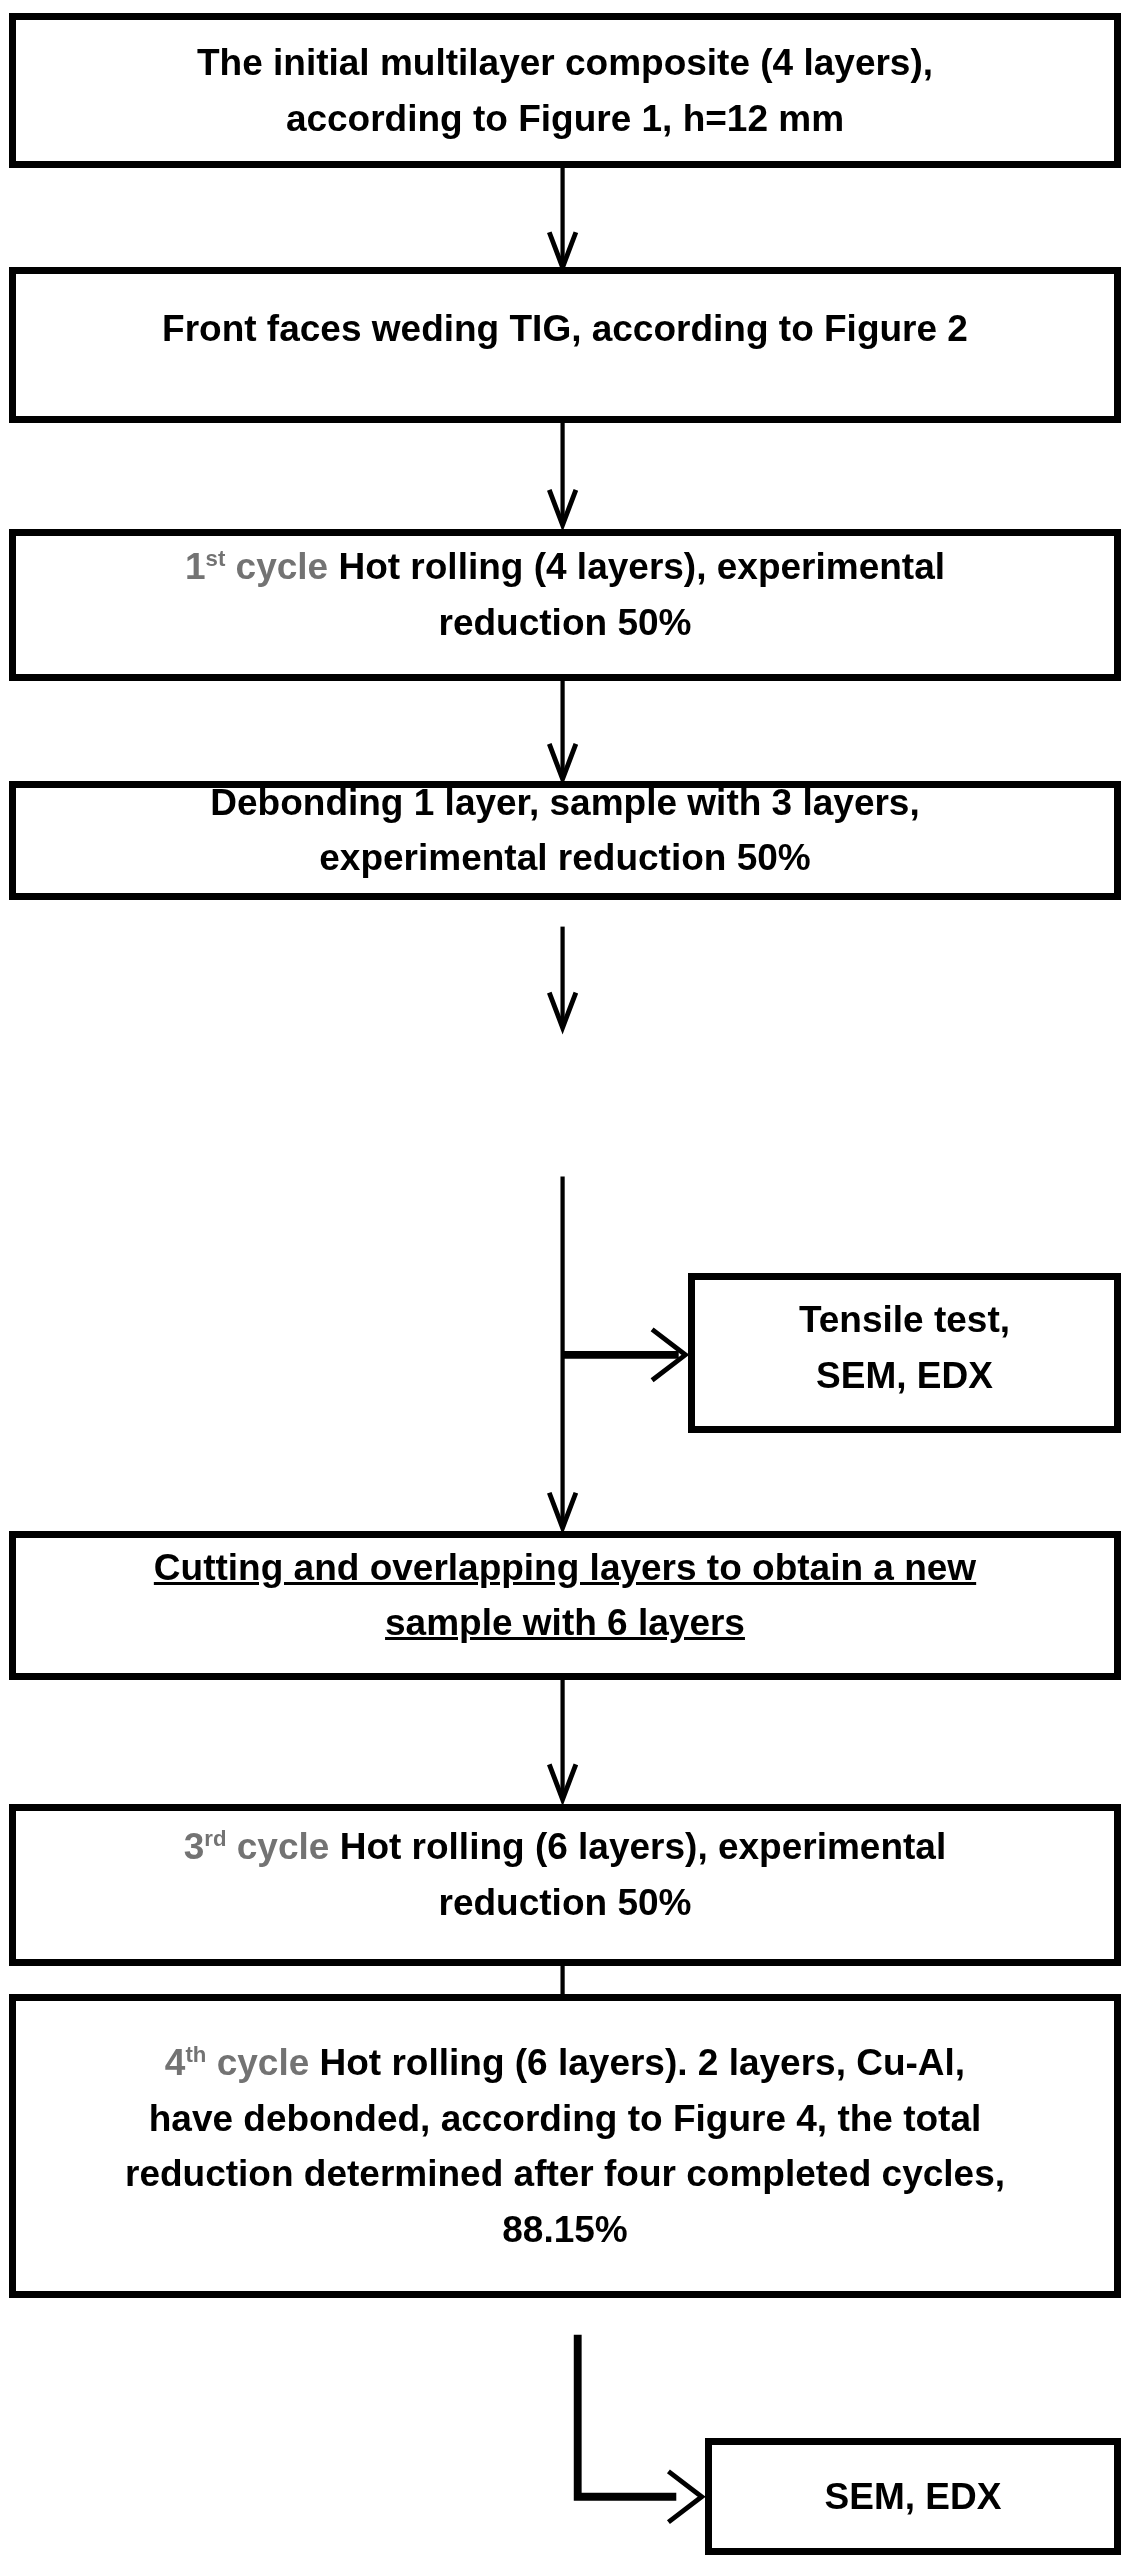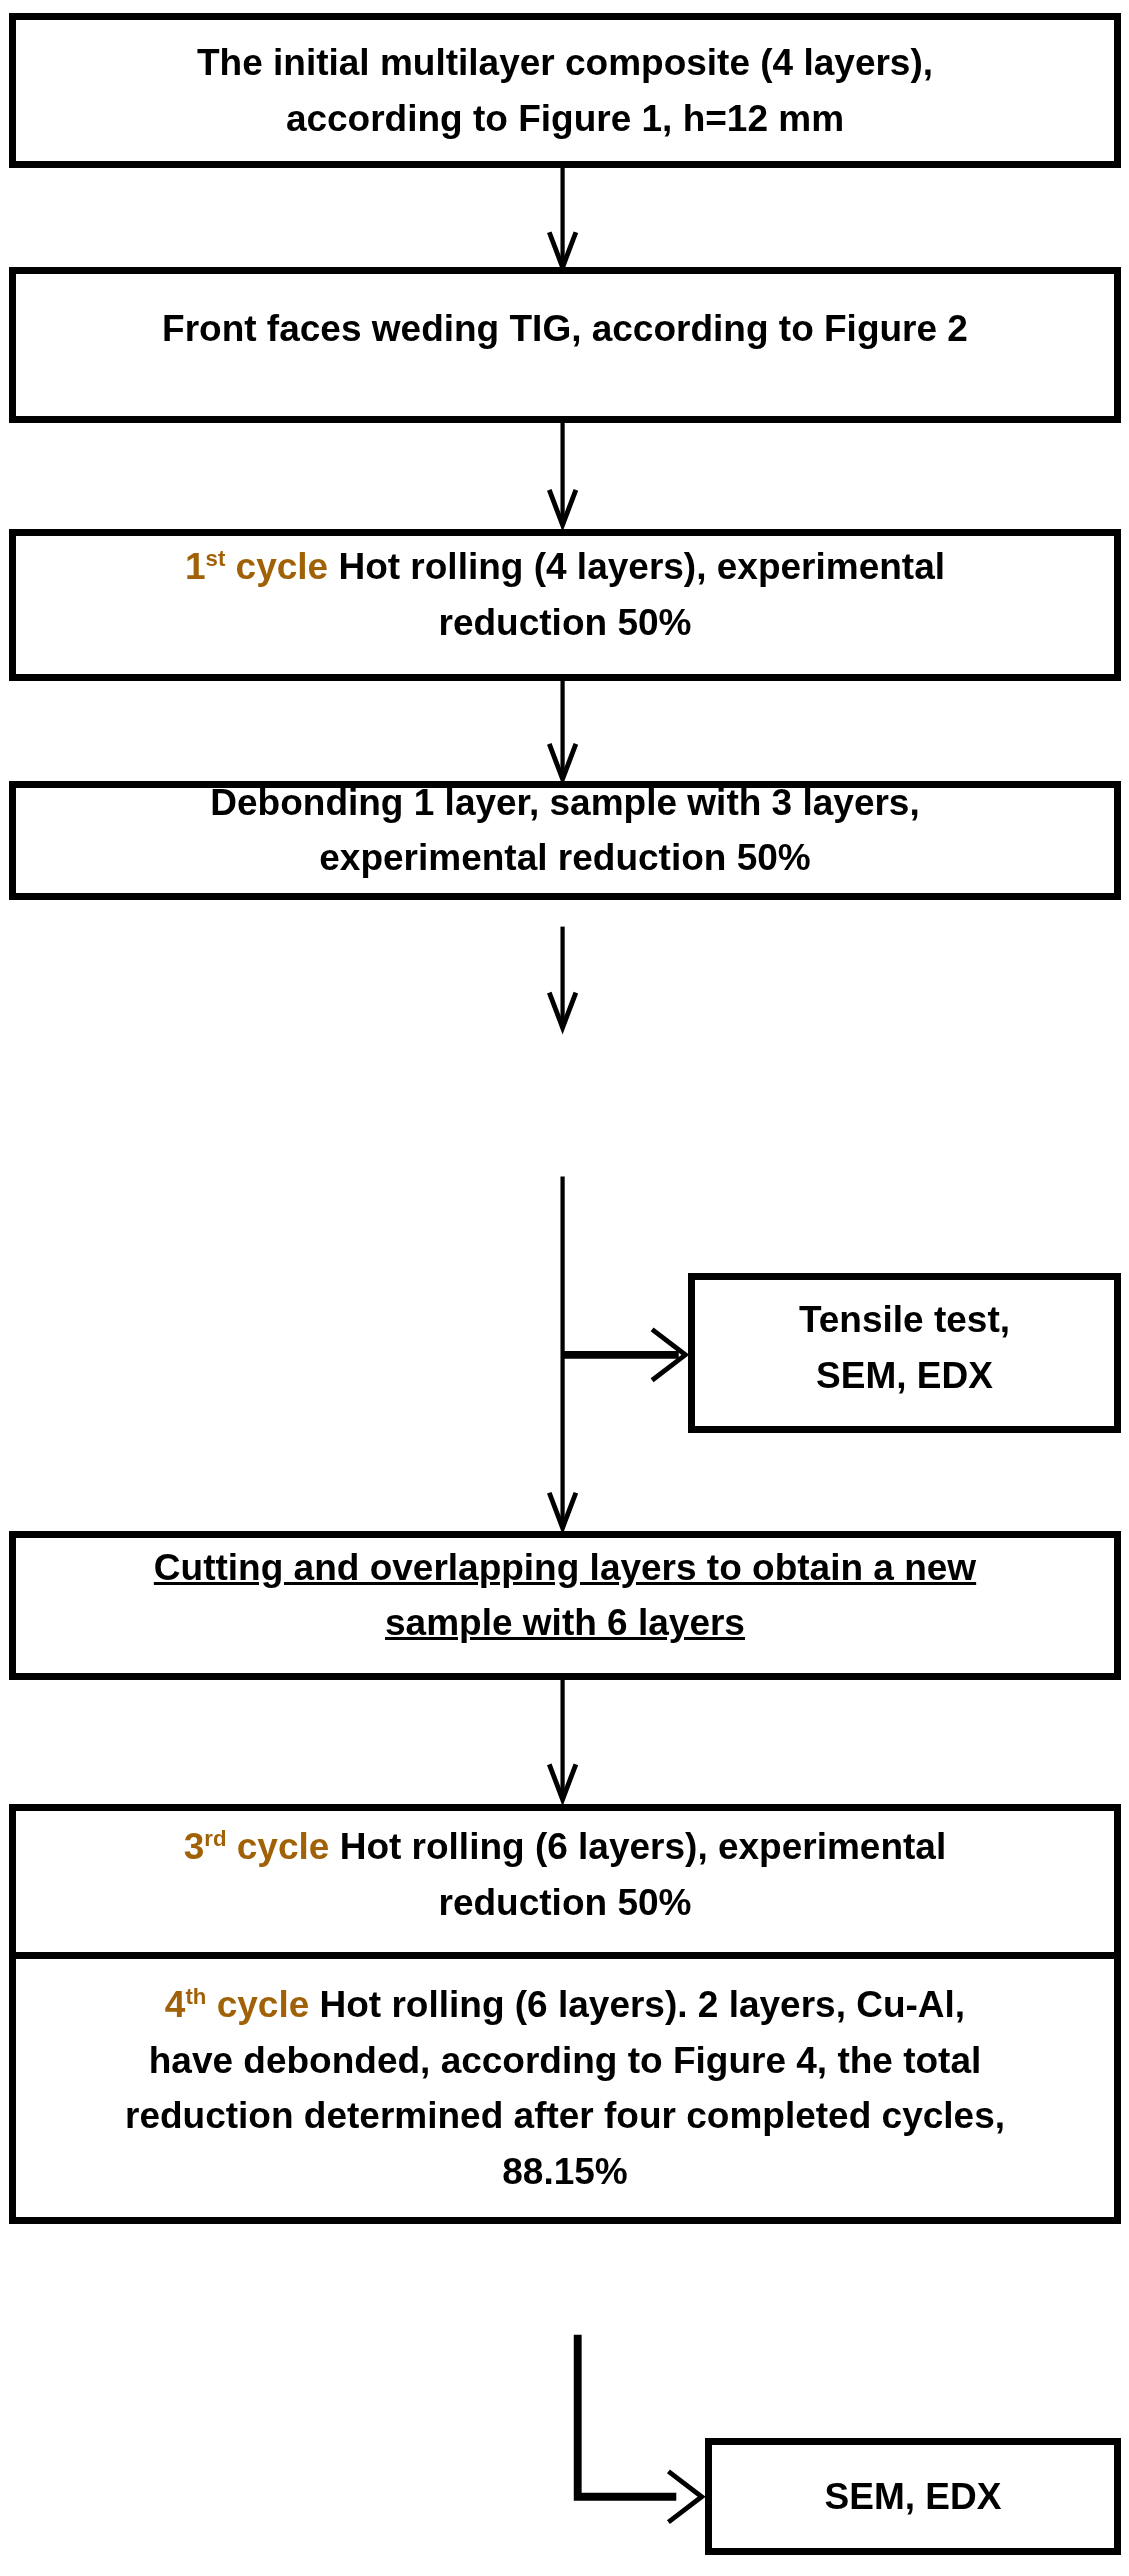--- a/index.html
+++ b/index.html
@@ -29,21 +29,21 @@
   .txt {
     width: 100%;
     text-align: center;
     white-space: pre-line;
     font-size: 37px;
     line-height: 1.5;
     font-weight: bold;
     padding: 0 12px;
     box-sizing: border-box;
   }
-  .red { color: #a16207; }
+  .red { color: #737373; }
   .red sup {
     font-size: 60%;
     line-height: 0;
     vertical-align: super;
   }
   .top-align { justify-content: flex-start; padding-top: 27px; }
   .bias-up { padding-bottom: 20.6px; }
   .bias-up-sm { padding-bottom: 11px; }
   .side-box { left: auto; }
   svg.connectors {
@@ -135,21 +135,21 @@
   <div class="fbox bias-up" style="top:1531px; height:149px;text-decoration:underline;">
     <div class="txt">Cutting and overlapping layers to obtain a new
 sample with 6 layers</div>
   </div>
 
   <div class="fbox bias-up" style="top:1804px; height:162px;">
     <div class="txt"><span class="red"><span>3</span><sup>rd</sup><span> cycle</span></span><span> Hot rolling (6 layers), experimental
 reduction 50%</span></div>
   </div>
 
-  <div class="fbox" style="top:1952px; height:272px;">
+  <div class="fbox" style="top:1994px; height:304px;">
     <div class="txt"><span class="red"><span>4</span><sup>th</sup><span> cycle</span></span><span> Hot rolling (6 layers). 2 layers, Cu-Al,
 have debonded, according to Figure 4, the total
 reduction determined after four completed cycles,
 88.15%</span></div>
   </div>
 
   <div class="fbox side-box" style="left:705px; top:2438px; width:416px; height:117px;">
     <div class="txt">SEM, EDX</div>
   </div>
 

